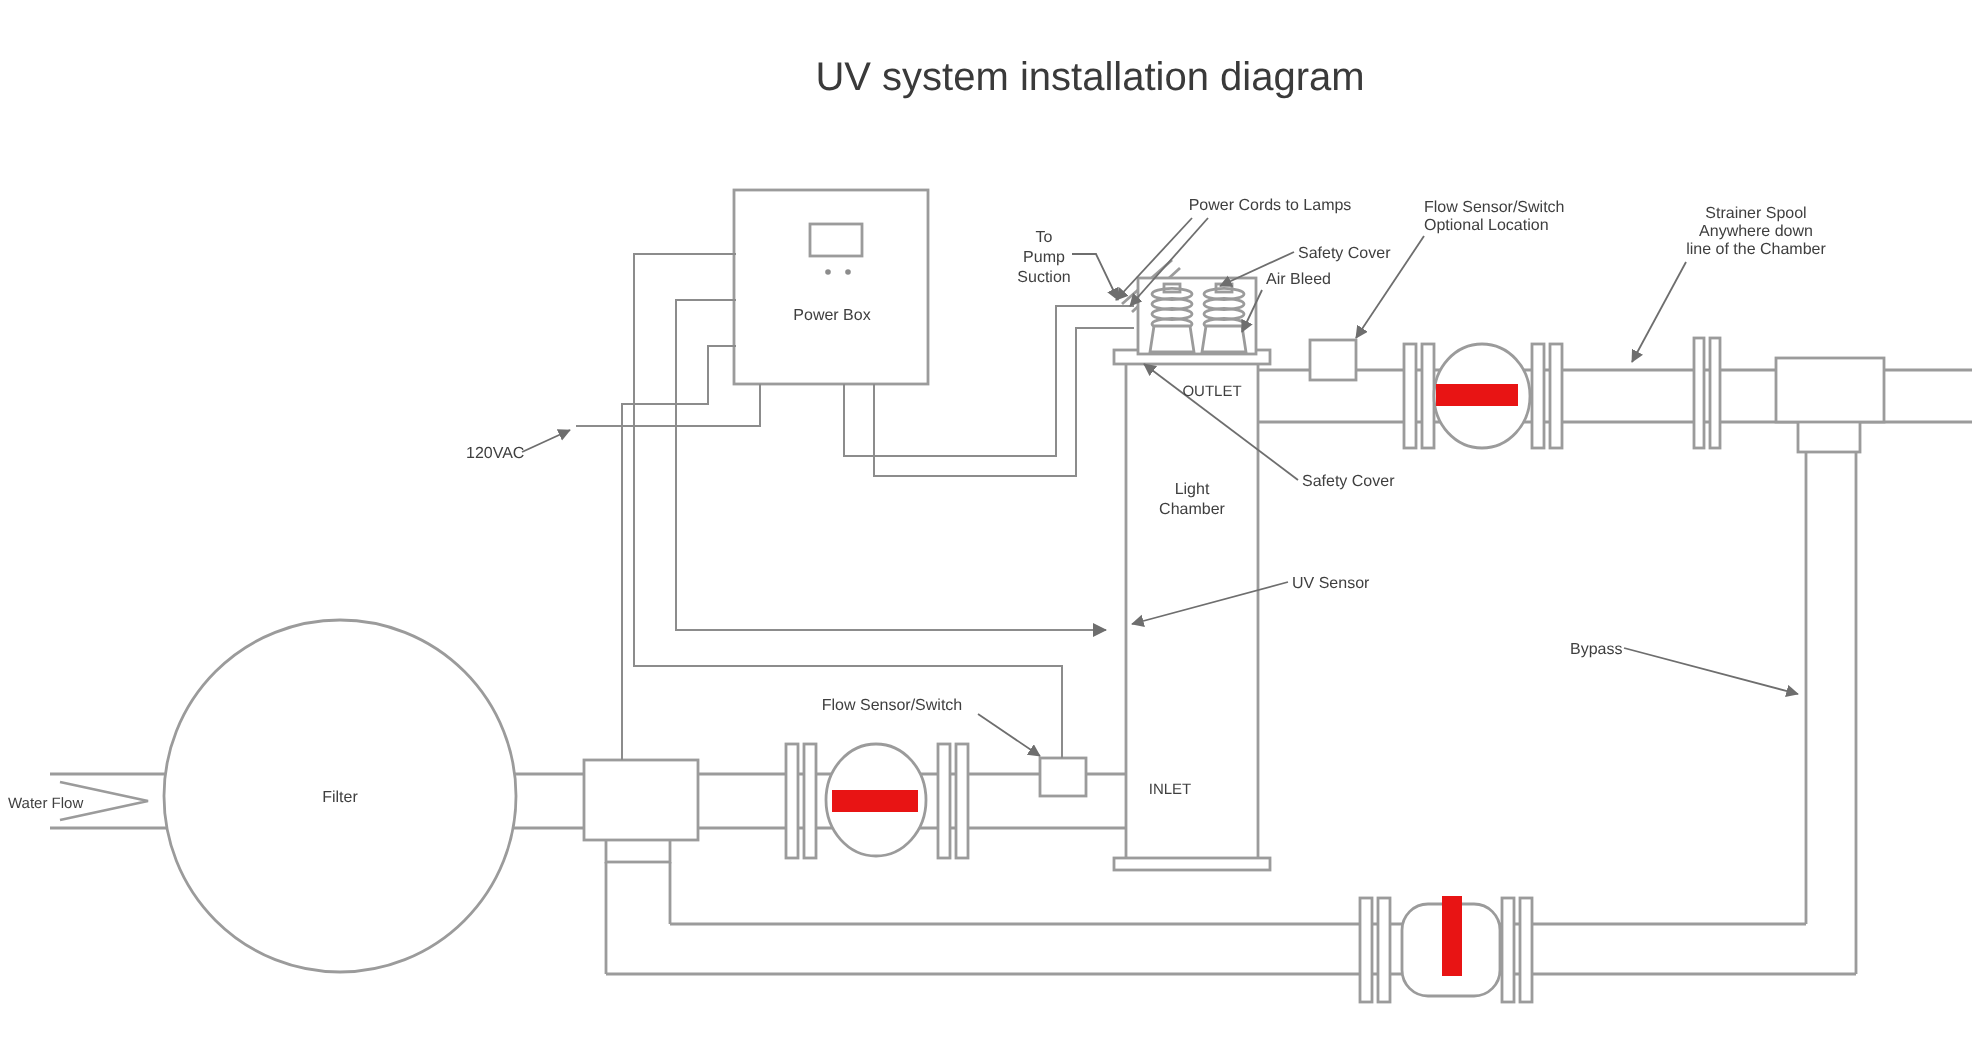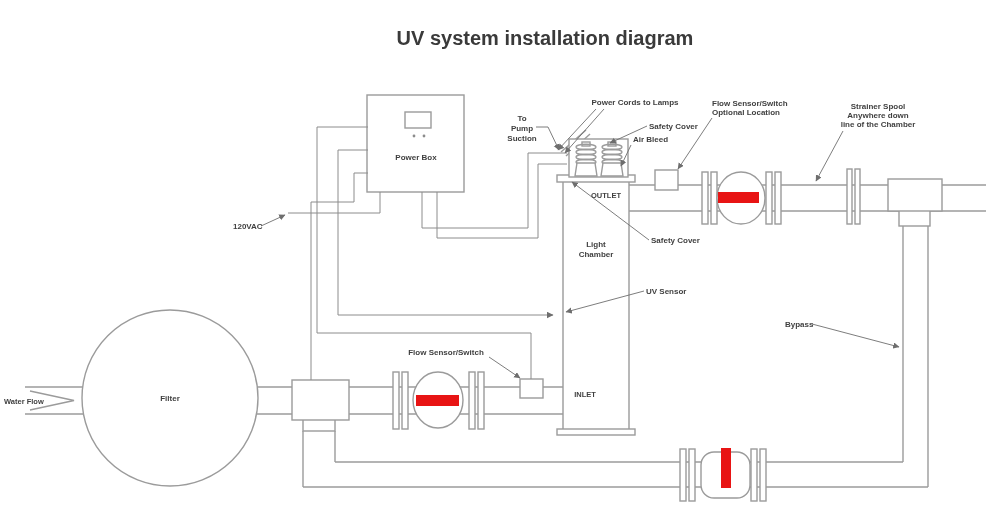--- a/index.html
+++ b/index.html
@@ -1,17 +1,17 @@
 <!DOCTYPE html>
 <html style="--bg: #ffffff; --line: #9b9b9b; --wire: #8c8c8c; --leader: #6e6e6e; --text: #3f3f3f; --valve: #e81414;"><head>
 <meta charset="utf-8">
 <style>
   html,body{margin:0;padding:0;background:#fff;}
   .canvas{position:relative;width:991px;height:525px;background:var(--bg,#fff);overflow:hidden;
-          font-family:"Liberation Sans",sans-serif;font-weight:bold;}
+          font-family:"Liberation Sans",sans-serif;}
   svg{display:block}
   .pipe{stroke:var(--line,#9b9b9b);stroke-width:1.4;fill:none;}
   .part{stroke:var(--line,#9b9b9b);stroke-width:1.4;fill:#fff;}
   .wire{stroke:var(--wire,#8c8c8c);stroke-width:1;fill:none;}
   .leader{stroke:var(--leader,#6e6e6e);stroke-width:0.9;fill:none;}
   .lbl{fill:var(--text,#3f3f3f);font-family:"Liberation Sans",sans-serif;font-size:8px;}
   .lbl-tiny{font-size:7.5px;}
   .title-text{fill:#3a3a3a;font-family:"Liberation Sans",sans-serif;font-size:20px;}
   .handle{fill:var(--valve,#e81414);stroke:none;}
   .dot{fill:var(--wire,#8c8c8c);}

